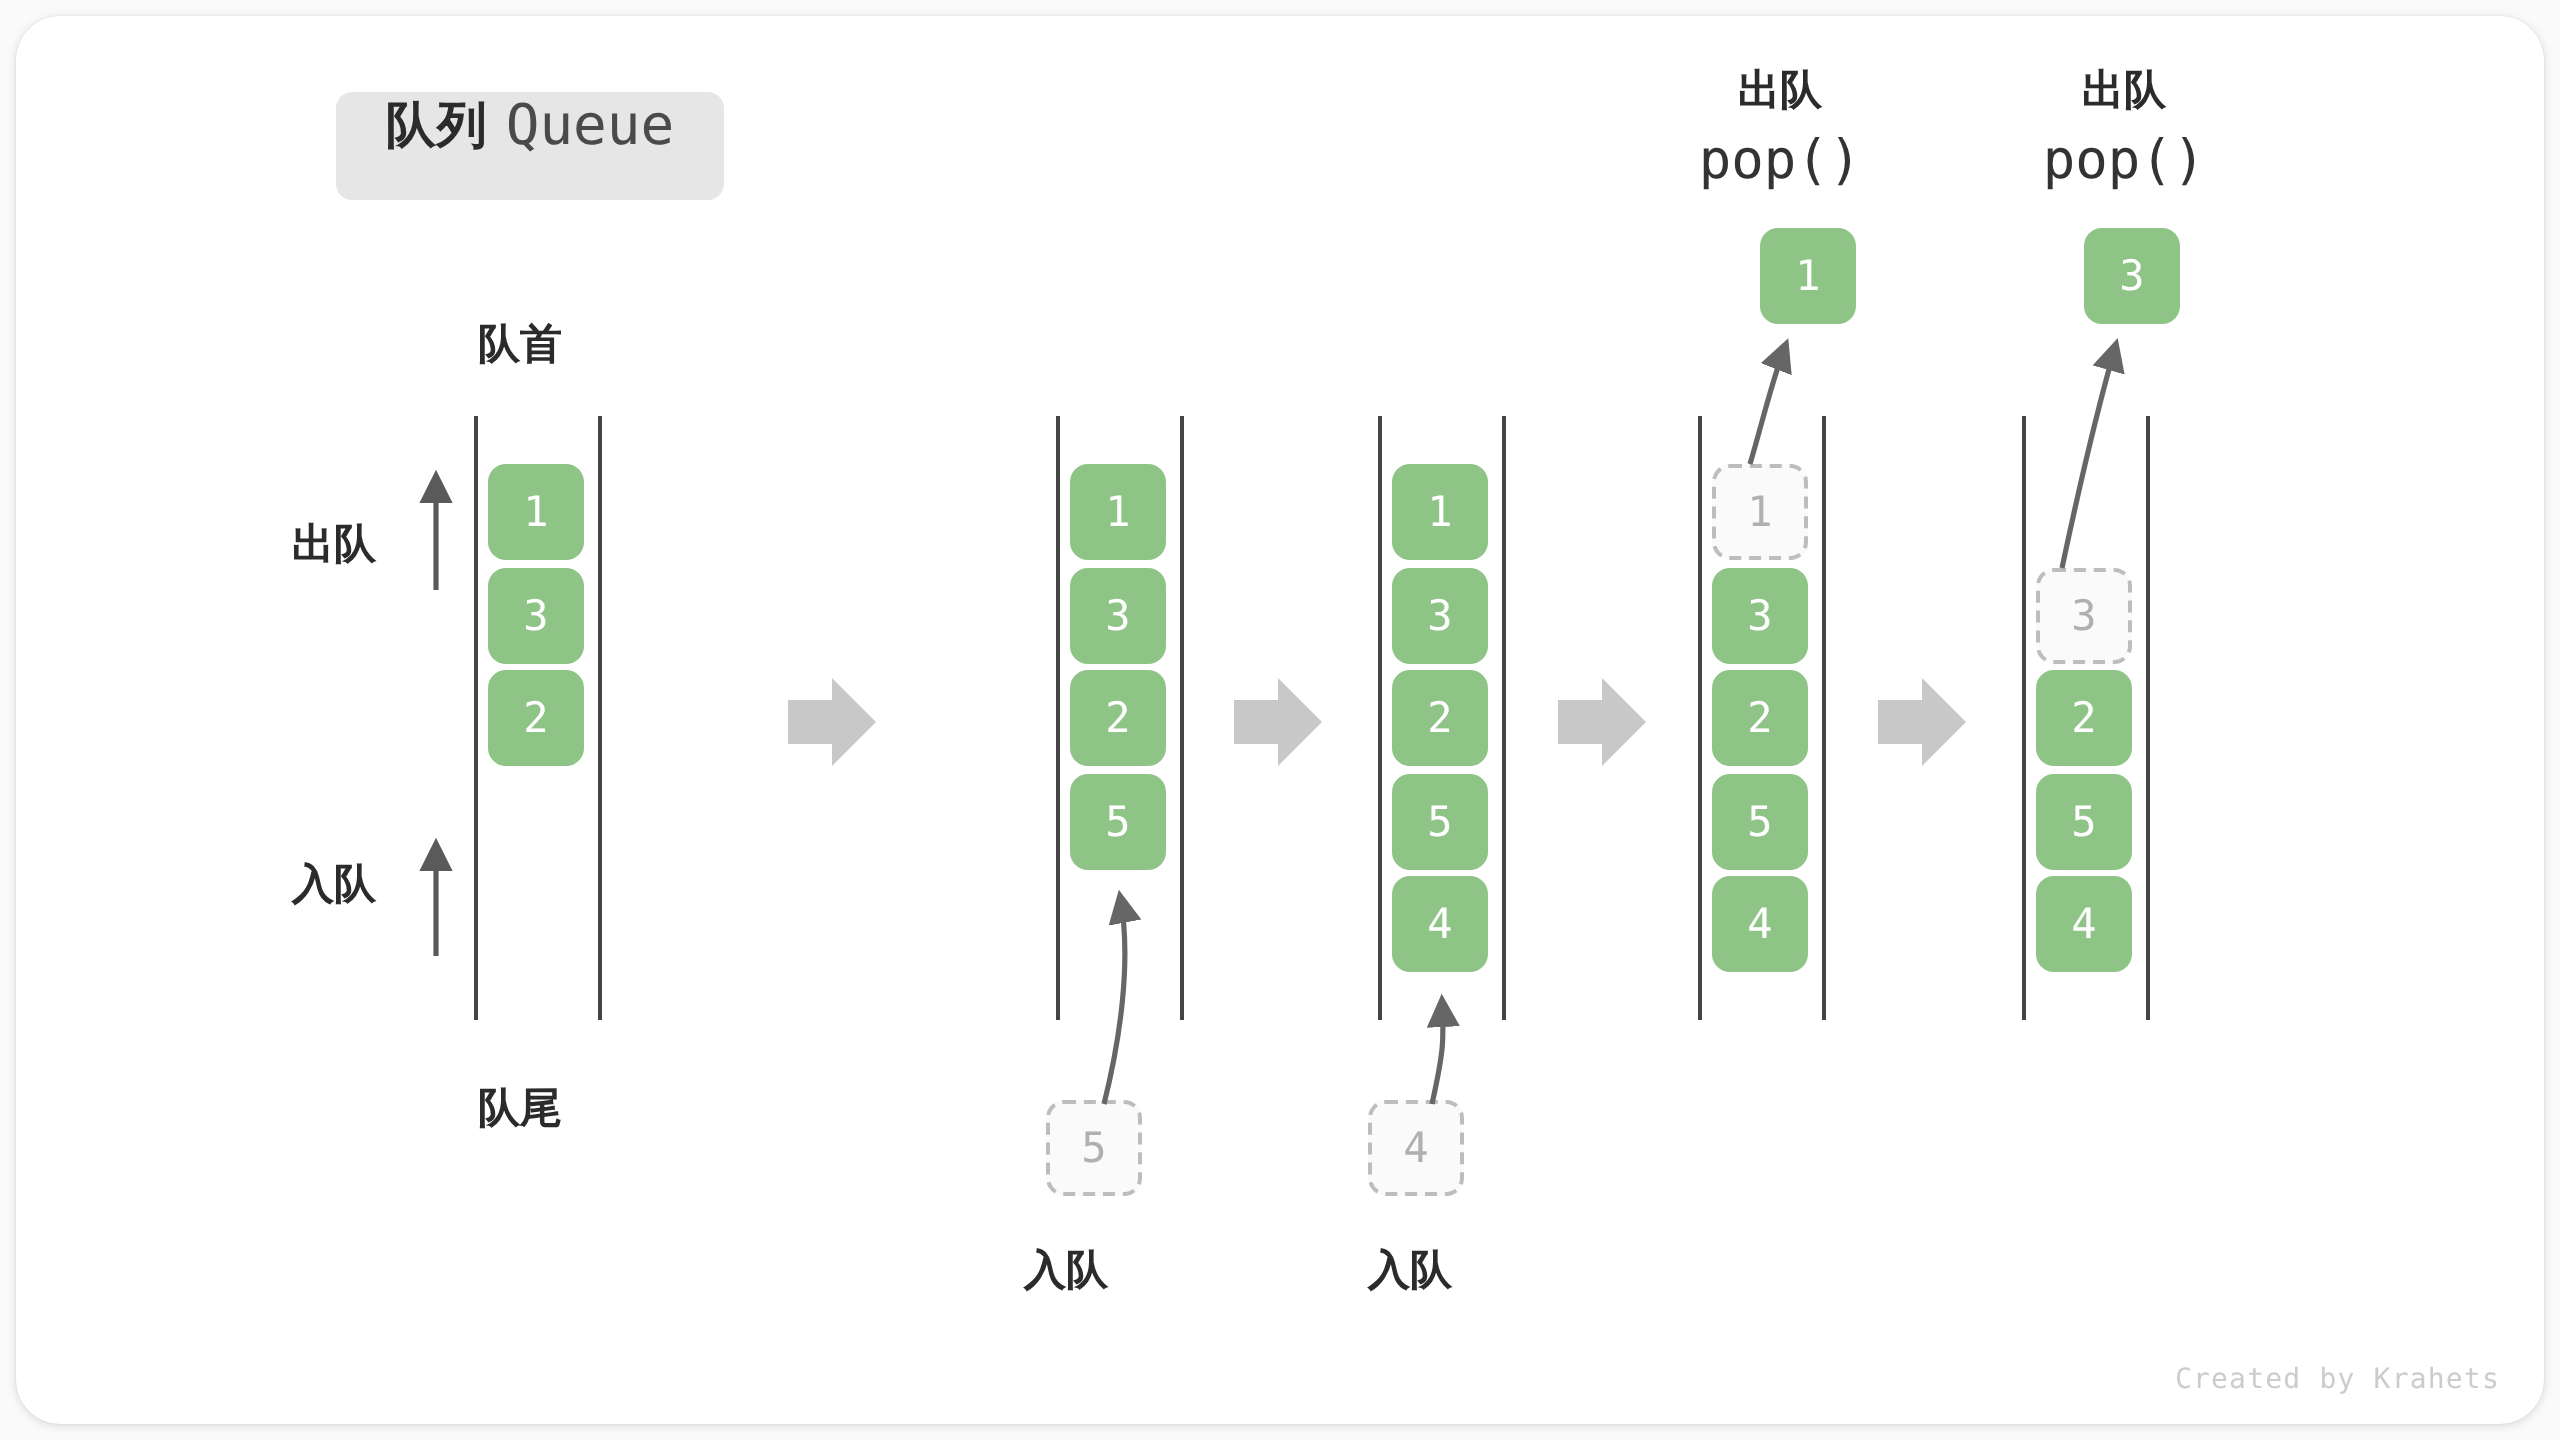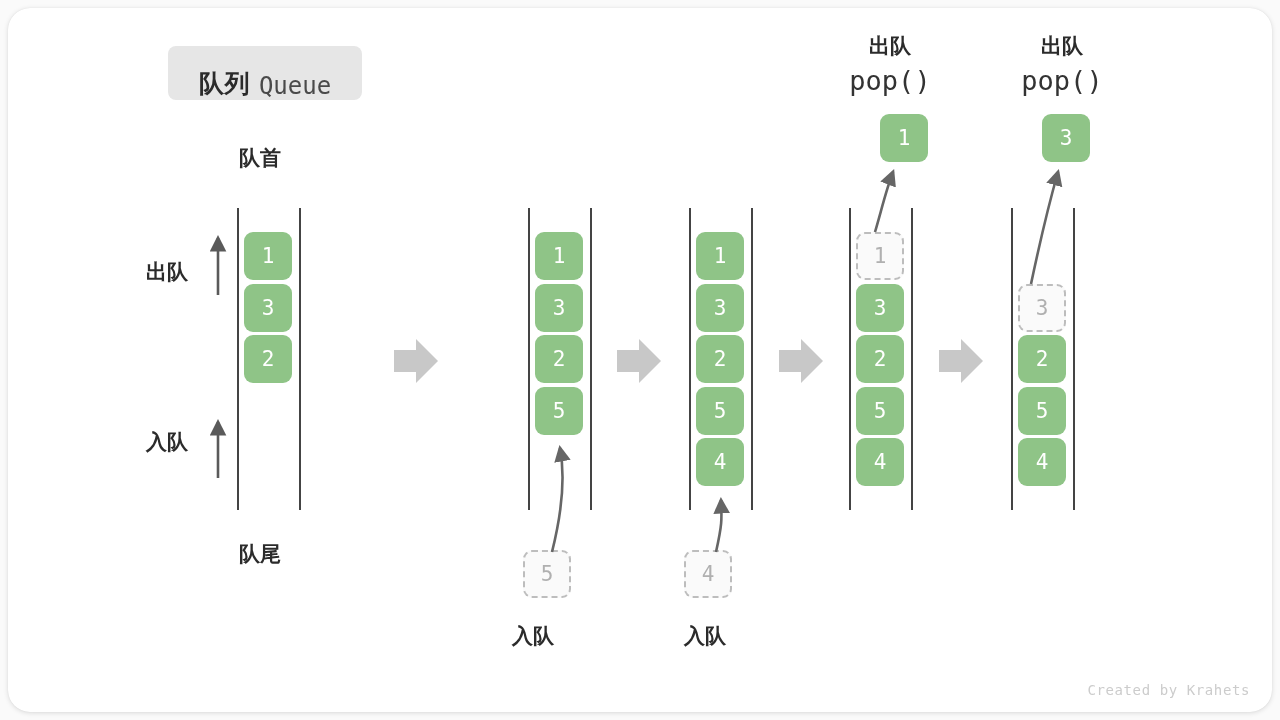--- a/index.html
+++ b/index.html
@@ -29,32 +29,32 @@
   
   .title-badge {
     position: absolute;
     left: 168px;
     top: 46px;
     width: 194px;
     height: 54px;
     background: #e6e6e6;
     border-radius: 8px;
     display: flex;
-    align-items: flex-end;
+    align-items: flex-start;
     justify-content: center;
     gap: 9px;
   }
   .title-cn {
     font-size: 25px;
     font-weight: bold;
     color: #2b2b2b;
     letter-spacing: 0.5px;
   }
   .title-en {
-    font-size: 24px;
+    font-size: 28px;
     color: #4a4a4a;
     font-family: "DejaVu Sans Mono", monospace;
   }
 
   
   .lbl-cn {
     position: absolute;
     font-size: 21px;
     font-weight: bold;
     color: #2b2b2b;
@@ -150,21 +150,21 @@
 <body>
 
 <div id="stage">
   <div class="card"></div>
 
   <div class="title-badge">
     <span class="title-cn">队列</span>
     <span class="title-en">Queue</span>
   </div>
 
-  <div class="lbl-cn" style="left:239px; top:144px;text-align:right;">队首</div>
+  <div class="lbl-cn" style="left:239px; top:158px;text-align:right;">队首</div>
   <div class="lbl-cn" style="left:239px; top:540px;text-align:right;">队尾</div>
 
   <div class="lbl-cn" style="left:146px; top:258px;">出队</div>
   <div class="lbl-cn" style="left:146px; top:428px;">入队</div>
 
   <div class="op-label" style="left:438px; top:618px; width:190px;">
     <div class="op-cn">入队</div>
   </div>
   <div class="op-label" style="left:610px; top:618px; width:190px;">
     <div class="op-cn">入队</div>

